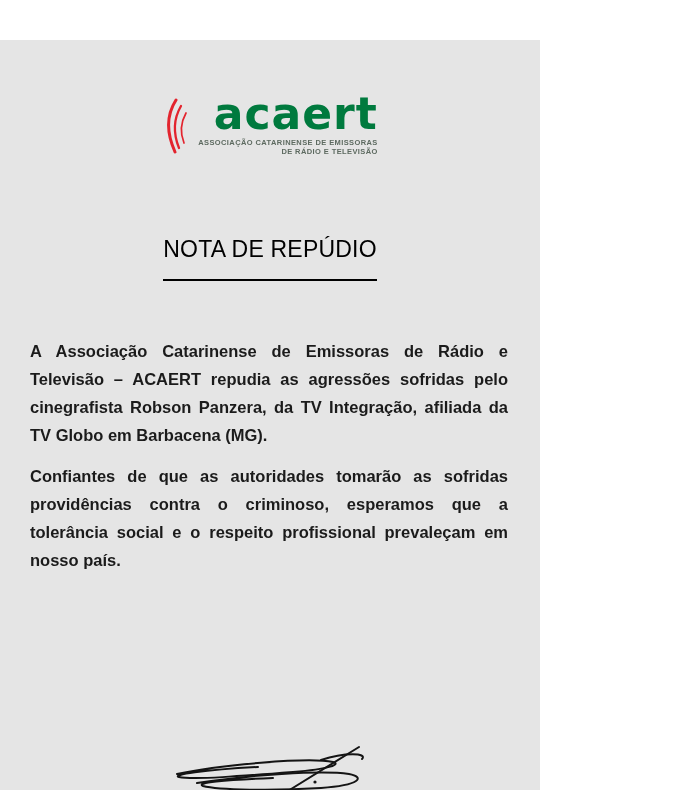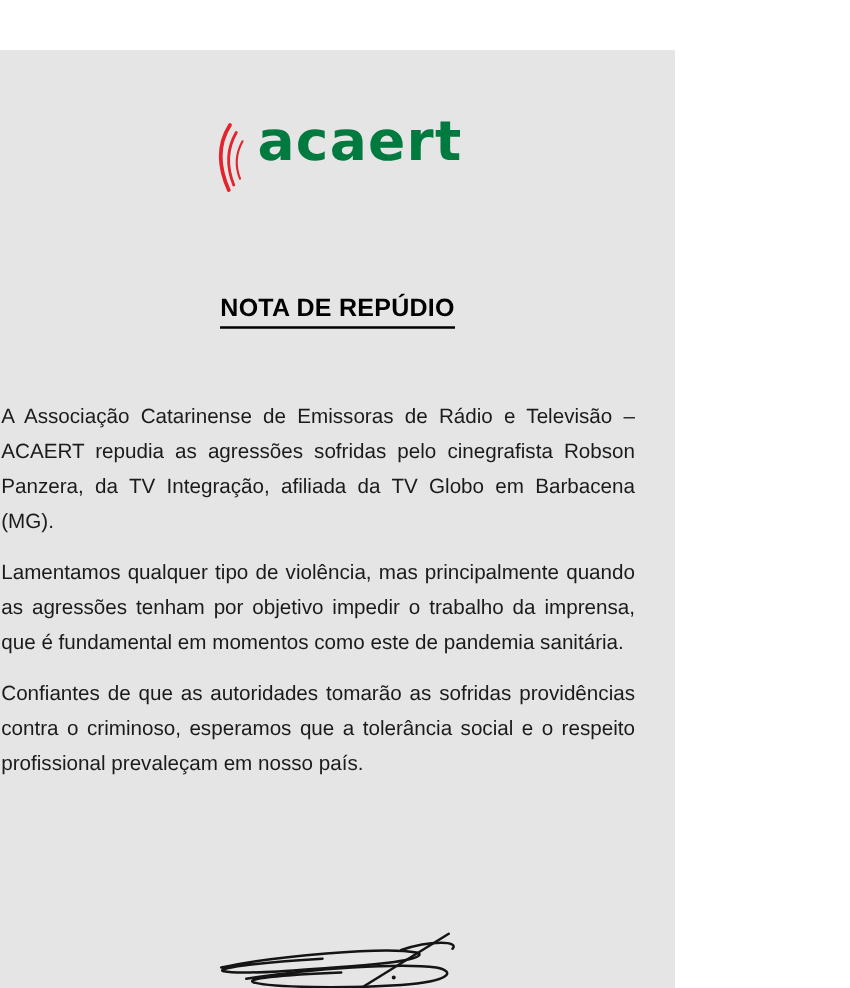--- a/index.html
+++ b/index.html
@@ -55,32 +55,33 @@
     font-weight: 700;
   }
 
   
   .title-wrap {
     margin-top: 76px;
     text-align: center;
   }
   .title {
     display: inline-block;
-    font-size: 20px;
-    font-weight: 700;
+    font-size: 23px;
+    font-weight: 400;
     color: #000000;
     border-bottom: 2px solid #000000;
-    padding-bottom: 2px;
+    padding-bottom: 16px;
     letter-spacing: 0.2px;
   }
 
   
   .body-text {
     margin-top: 56px;
-    padding: 0 32px 0 1px;
+    padding: 0 32px 0 30px;
+    font-weight: bold;
   }
   .body-text p {
     margin: 0 0 13px 0;
     font-size: 16.5px;
     line-height: 28px;
     text-align: justify;
     color: #1b1b1b;
   }
 
   
@@ -117,30 +118,33 @@
 <div class="page">
 
   <div class="logo">
     <svg class="swoosh" viewBox="0 0 32 64" fill="none" stroke="#e3242e" stroke-linecap="round">
       <path d="M14 4 C 5 18, 4 36, 13 56" stroke-width="3"></path>
       <path d="M19 10 C 12 22, 11 37, 17 52" stroke-width="2.3"></path>
       <path d="M24 17 C 19 26, 18 37, 22 47" stroke-width="1.7"></path>
     </svg>
     <div class="wordmark-block">
       <div class="wordmark">acaert</div>
+      <div class="tagline">
+        <div>ASSOCIAÇÃO CATARINENSE DE EMISSORAS</div>
+        <div>DE RÁDIO E TELEVISÃO</div>
+      </div>
     </div>
   </div>
 
   <div class="title-wrap">
     <span class="title">NOTA DE REPÚDIO</span>
   </div>
 
   <div class="body-text">
     <p>A Associação Catarinense de Emissoras de Rádio e Televisão – ACAERT repudia as agressões sofridas pelo cinegrafista Robson Panzera, da TV Integração, afiliada da TV Globo em Barbacena (MG).</p>
-    <p>Lamentamos qualquer tipo de violência, mas principalmente quando as agressões tenham por objetivo impedir o trabalho da imprensa, que é fundamental em momentos como este de pandemia sanitária.</p>
     <p>Confiantes de que as autoridades tomarão as sofridas providências contra o criminoso, esperamos que a tolerância social e o respeito profissional prevaleçam em nosso país.</p>
   </div>
 
   <div class="sig-block">
     <svg class="sig-scribble" viewBox="0 0 215 58" fill="none" stroke="#141414" stroke-width="2" stroke-linecap="round">
       <path d="M14 31 C 55 22, 145 14, 170 19 C 178 21, 168 26, 130 29 C 80 33, 30 37, 16 34 C 8 32, 40 27, 95 24"></path>
       <path d="M34 40 C 85 32, 158 27, 186 31 C 202 34, 198 42, 158 45 C 110 48, 55 47, 40 43 C 32 40, 60 37, 110 35"></path>
       <path d="M196 4 L 112 56"></path>
       <path d="M158 17 C 182 9, 205 10, 199 16"></path>
       <circle cx="152" cy="39" r="1.6" fill="#141414" stroke="none"></circle>

